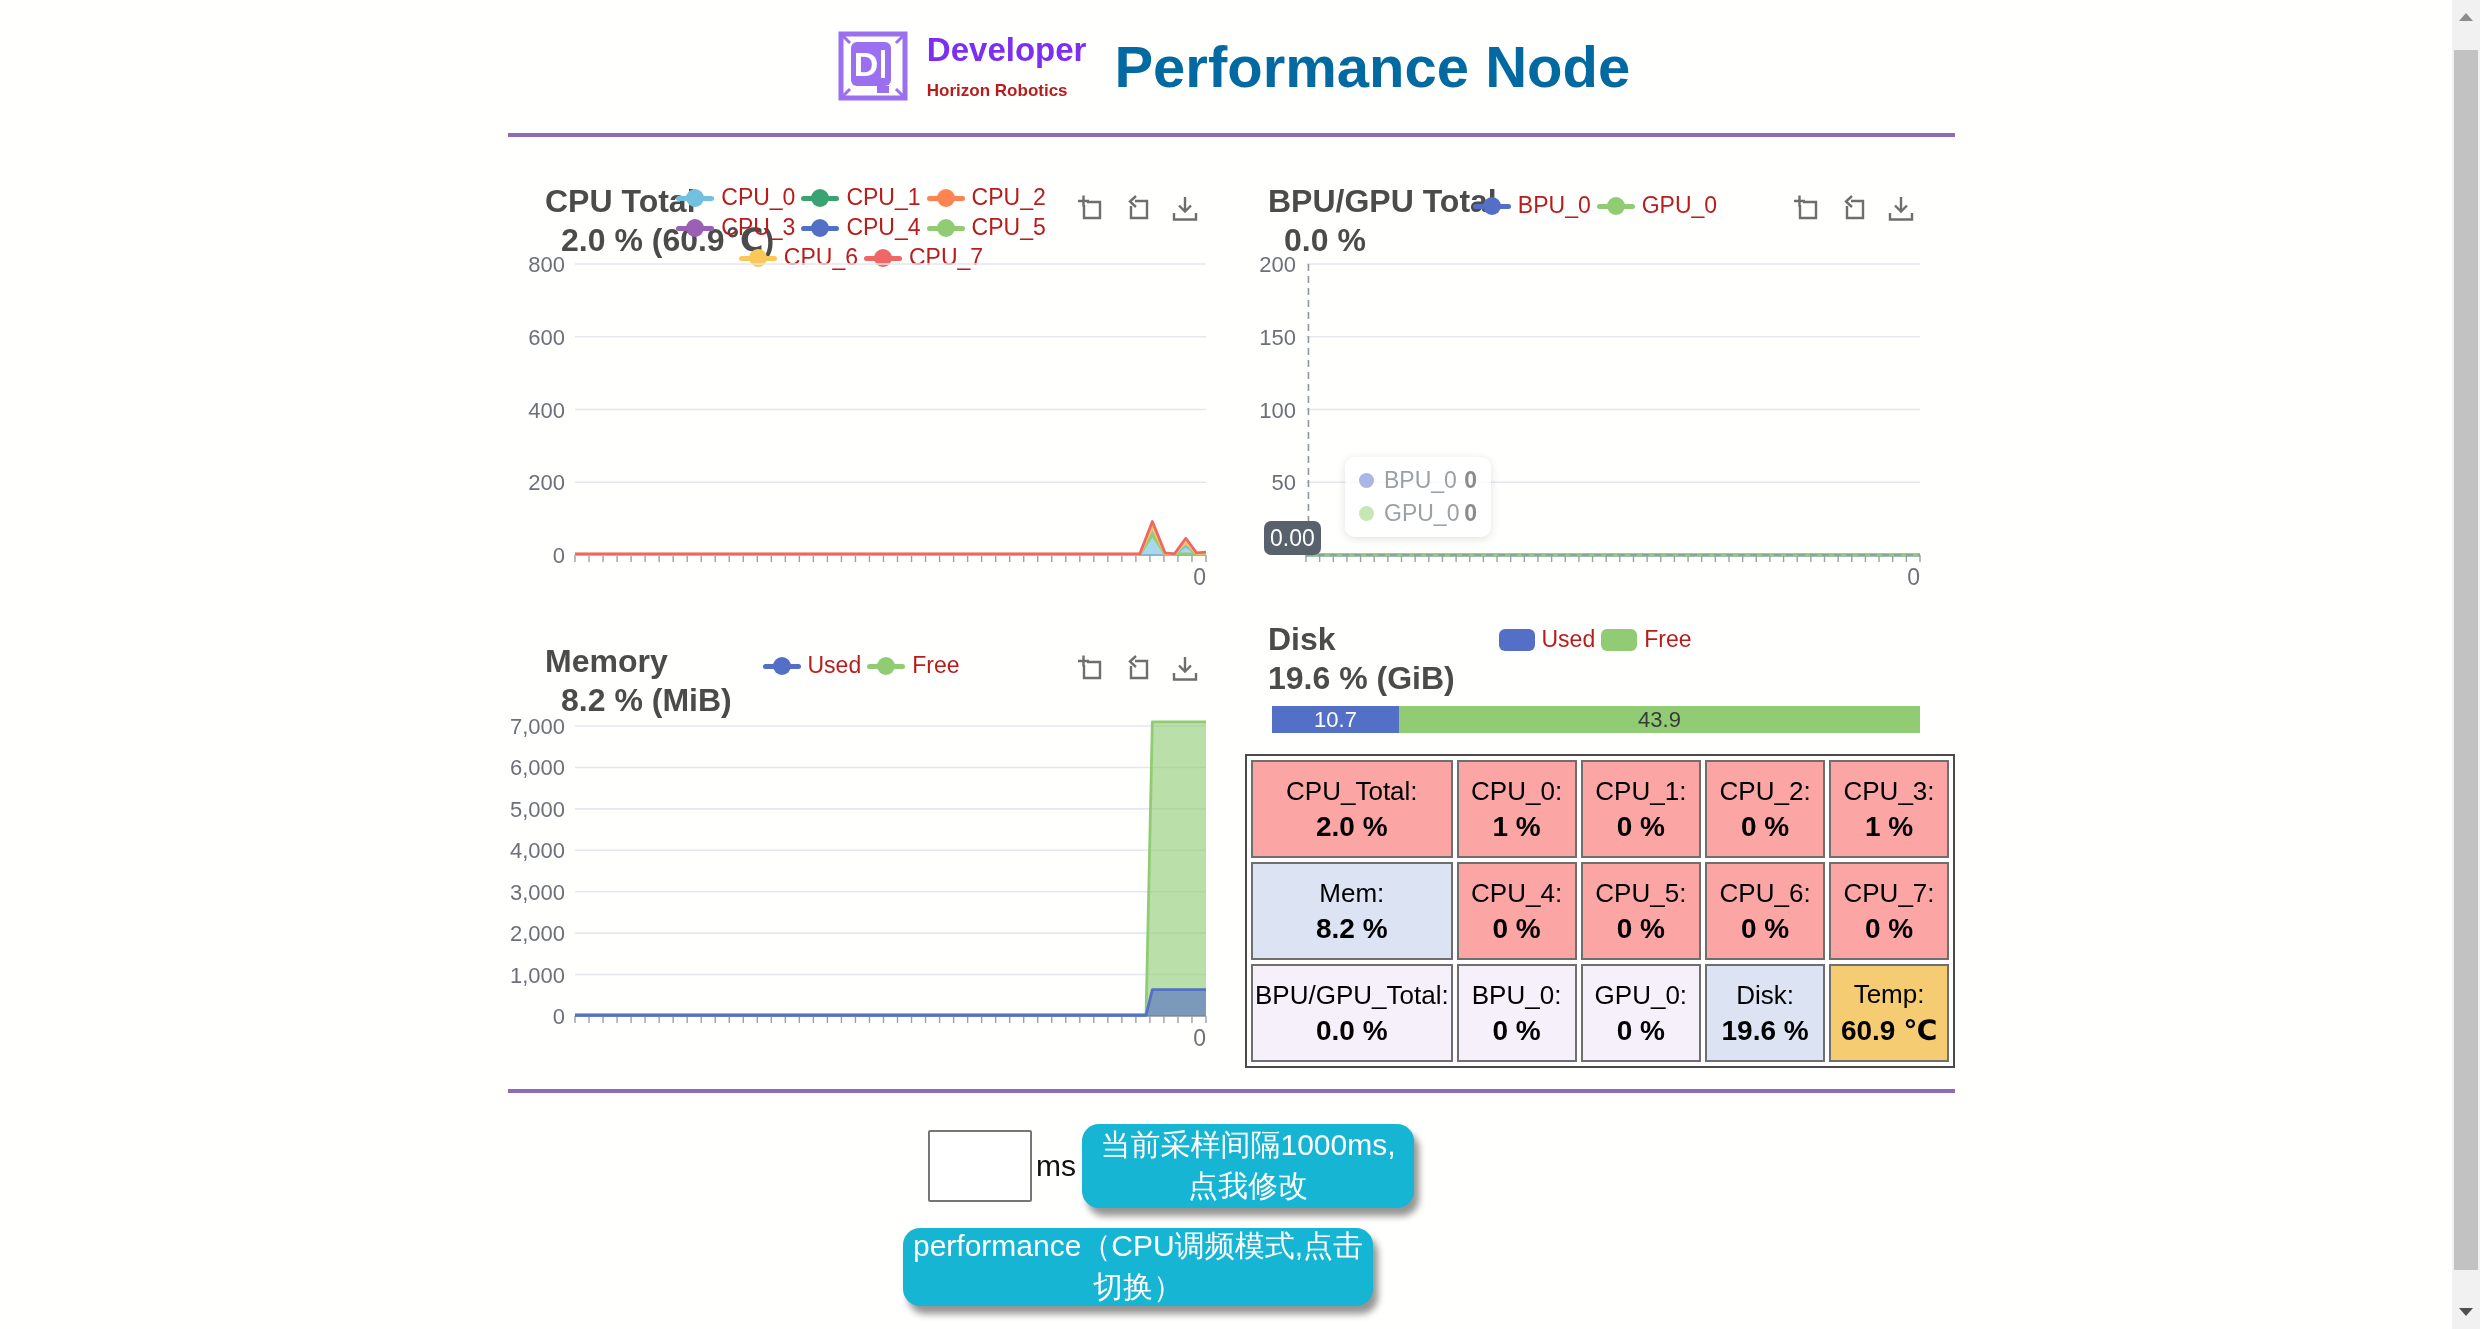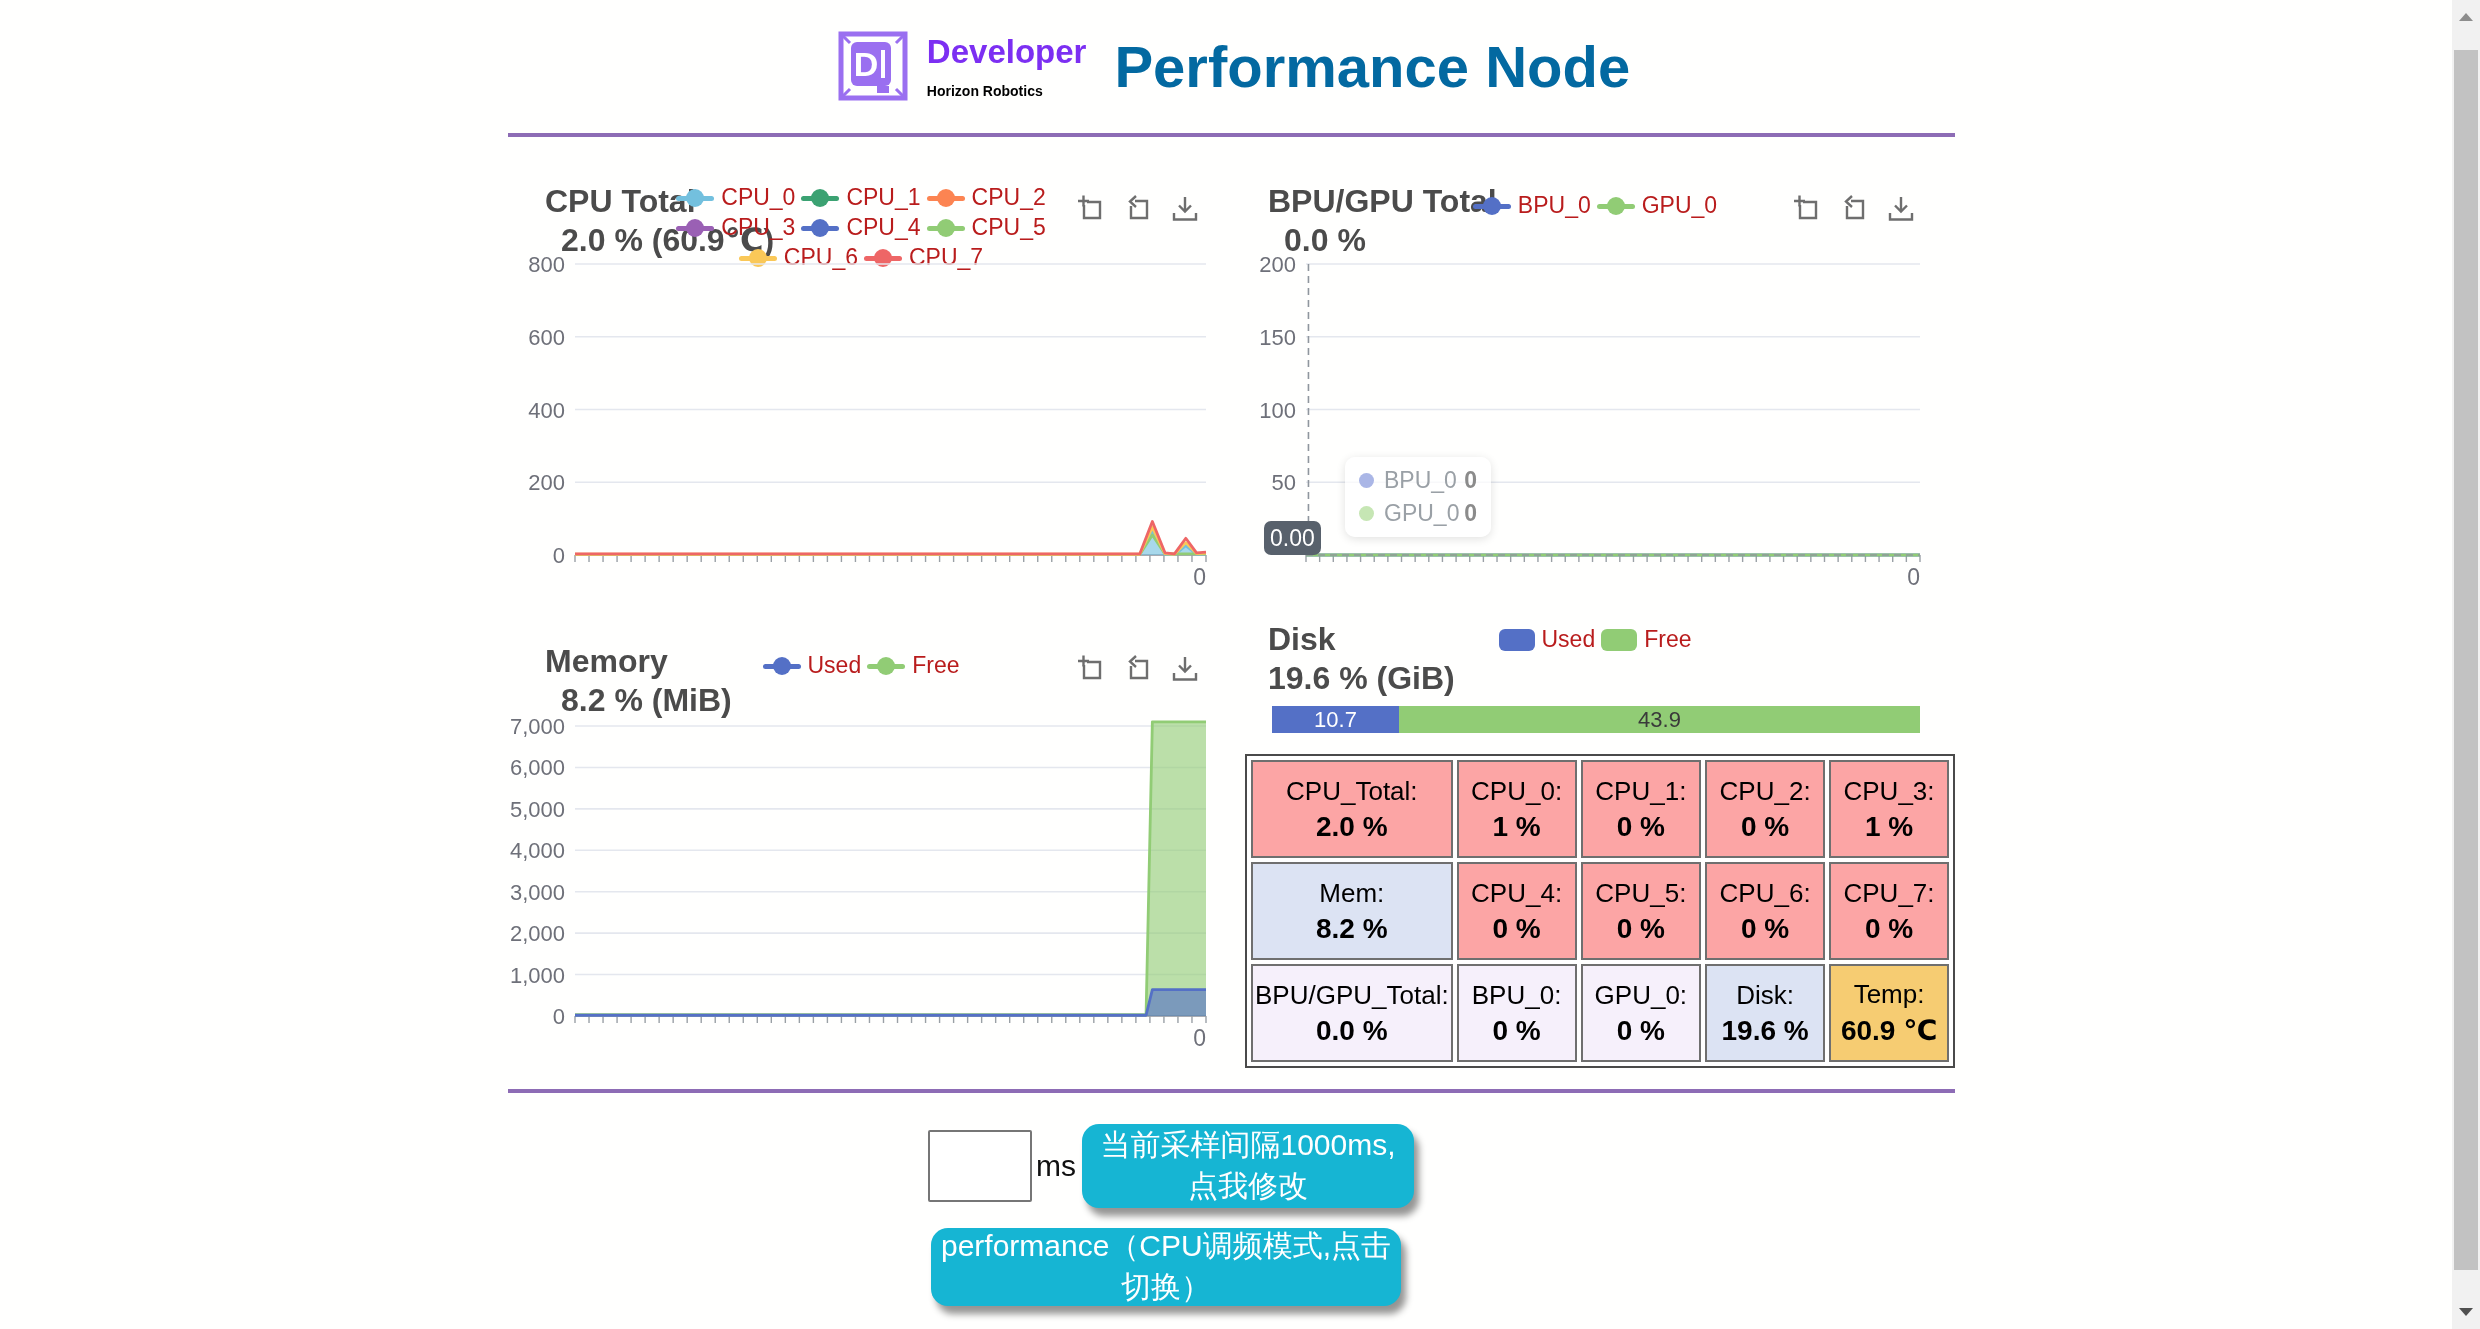--- a/index.html
+++ b/index.html
@@ -8,21 +8,21 @@
     background:#fffffe;font-family:"Liberation Sans","DejaVu Sans",sans-serif;
     -webkit-font-smoothing:antialiased;
   }
   .content{position:absolute;left:508px;top:0;width:1447px;height:1329px;}
 
   
   .header{display:flex;align-items:center;justify-content:center;padding-top:14px;height:104px;}
   .logo{width:80px;height:80px;flex:0 0 auto;}
   .brand{margin-left:14px;line-height:1;}
   .brand .b1{font-size:33px;font-weight:bold;color:#7c2ff2;display:block;}
-  .brand .b2{font-size:14px;font-weight:bold;color:#000000;display:block;margin-top:16px;}
+  .brand .b2{font-size:17px;font-weight:bold;color:#b91c1c;display:block;margin-top:16px;}
   .page-title{font-size:58px;font-weight:bold;color:#0369a1;margin:0 0 0 28px;letter-spacing:0px;}
 
   .rule{position:absolute;left:0;width:1447px;height:4px;background:#8d6cb5;}
   .rule1{top:133px;} .rule2{top:1089px;}
 
   
   .chart-block{position:absolute;}
   #cpu-block{left:0;top:180px;width:706px;height:415px;}
   #bpu-block{left:752px;top:180px;width:670px;height:415px;}
   #mem-block{left:0;top:640px;width:706px;height:415px;}
@@ -68,21 +68,21 @@
   .bg-pink{background:#fca5a5;} .bg-blue{background:#dce3f3;} .bg-lav{background:#f6f0fb;} .bg-gold{background:#f6cc72;}
 
   
   .ctrl-row1{position:absolute;left:420px;top:1124px;display:flex;align-items:center;}
   .ms-input{width:84px;height:68px;border:2px solid #767676;border-radius:2px;font-size:28px;padding:0 8px;outline:none;}
   .ms-label{font-size:30px;color:#111;margin:0 6px 0 4px;}
   .cyan-btn{background:#16b5d3;color:#fff;border:none;border-radius:17px;font-size:30px;
             font-family:inherit;cursor:pointer;box-shadow:5px 8px 7px rgba(0,0,0,0.42);
             display:flex;align-items:center;justify-content:center;}
   #interval-btn{width:332px;height:84px;}
-  .ctrl-row2{position:absolute;left:423px;top:1228px;}
+  .ctrl-row2{position:absolute;left:395px;top:1228px;}
   #governor-btn{width:470px;height:78px;}
 
   
   .scrollbar{position:absolute;right:0;top:0;width:28px;height:1329px;background:#f1f1f1;}
   .sb-thumb{position:absolute;left:2px;top:50px;width:24px;height:1220px;background:#c2c2c2;}
   .sb-arrow{position:absolute;left:0;width:28px;height:34px;display:flex;align-items:center;justify-content:center;}
   .sb-up{top:0;} .sb-down{bottom:0;}
   .tri-up{width:0;height:0;border-left:7px solid transparent;border-right:7px solid transparent;border-bottom:8px solid #8d8d8d;}
   .tri-down{width:0;height:0;border-left:7px solid transparent;border-right:7px solid transparent;border-top:8px solid #505050;}
 </style>

